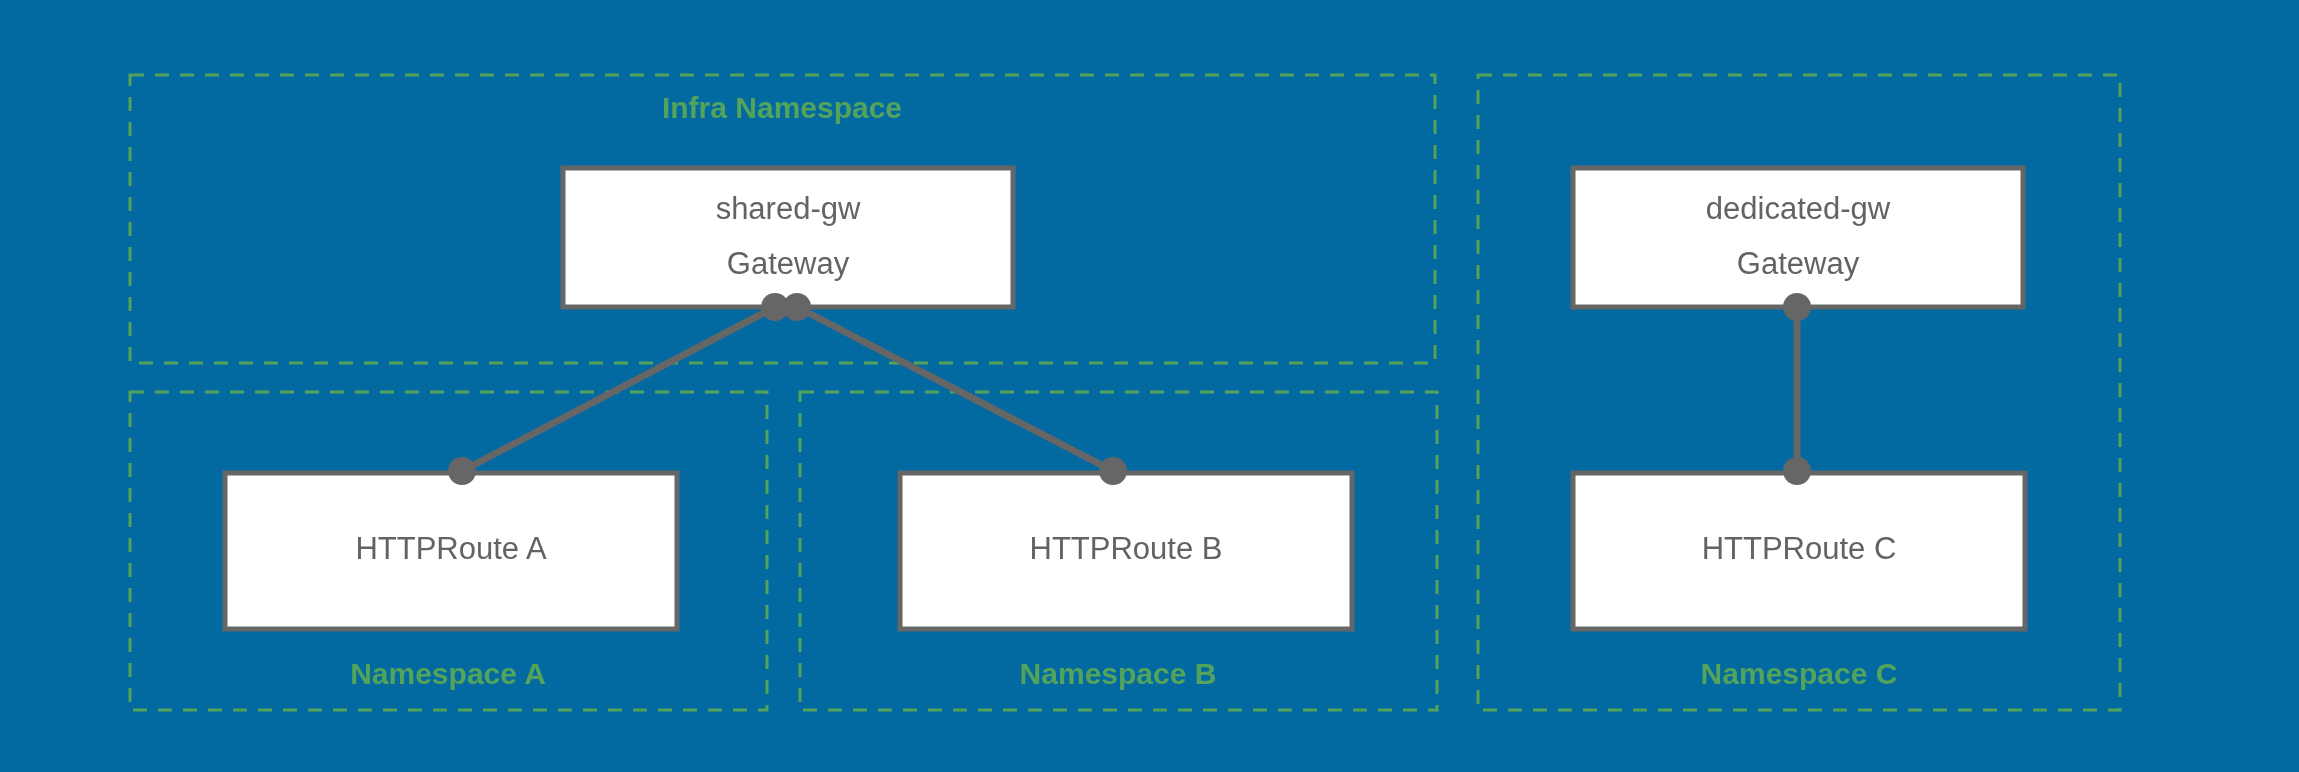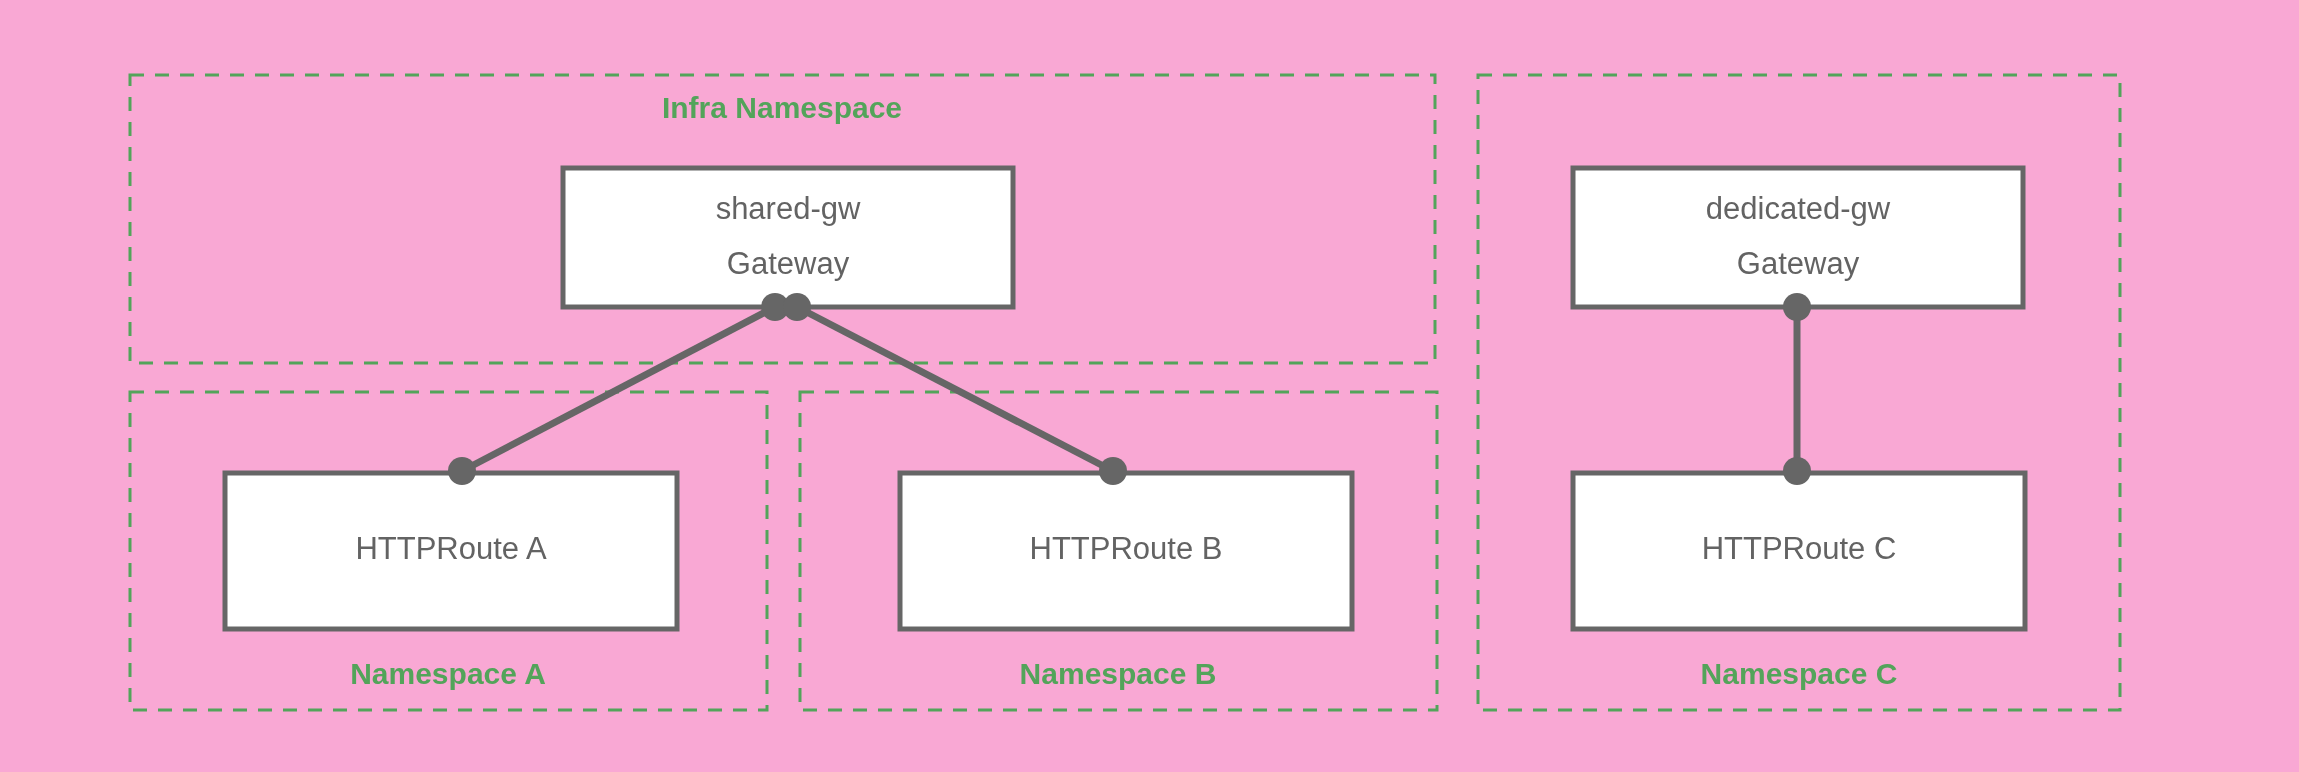--- a/index.html
+++ b/index.html
@@ -10,21 +10,21 @@
   body {
     width: 2299px;
     height: 772px;
     font-family: "Liberation Sans", sans-serif;
     overflow: hidden;
   }
   #diagram-root {
     position: relative;
     width: 2299px;
     height: 772px;
-    background: #f9a8d4;
+    background: #0369a1;
   }
   svg.canvas {
     position: absolute;
     top: 0;
     left: 0;
     width: 2299px;
     height: 772px;
     display: block;
   }
   .ns-label {

